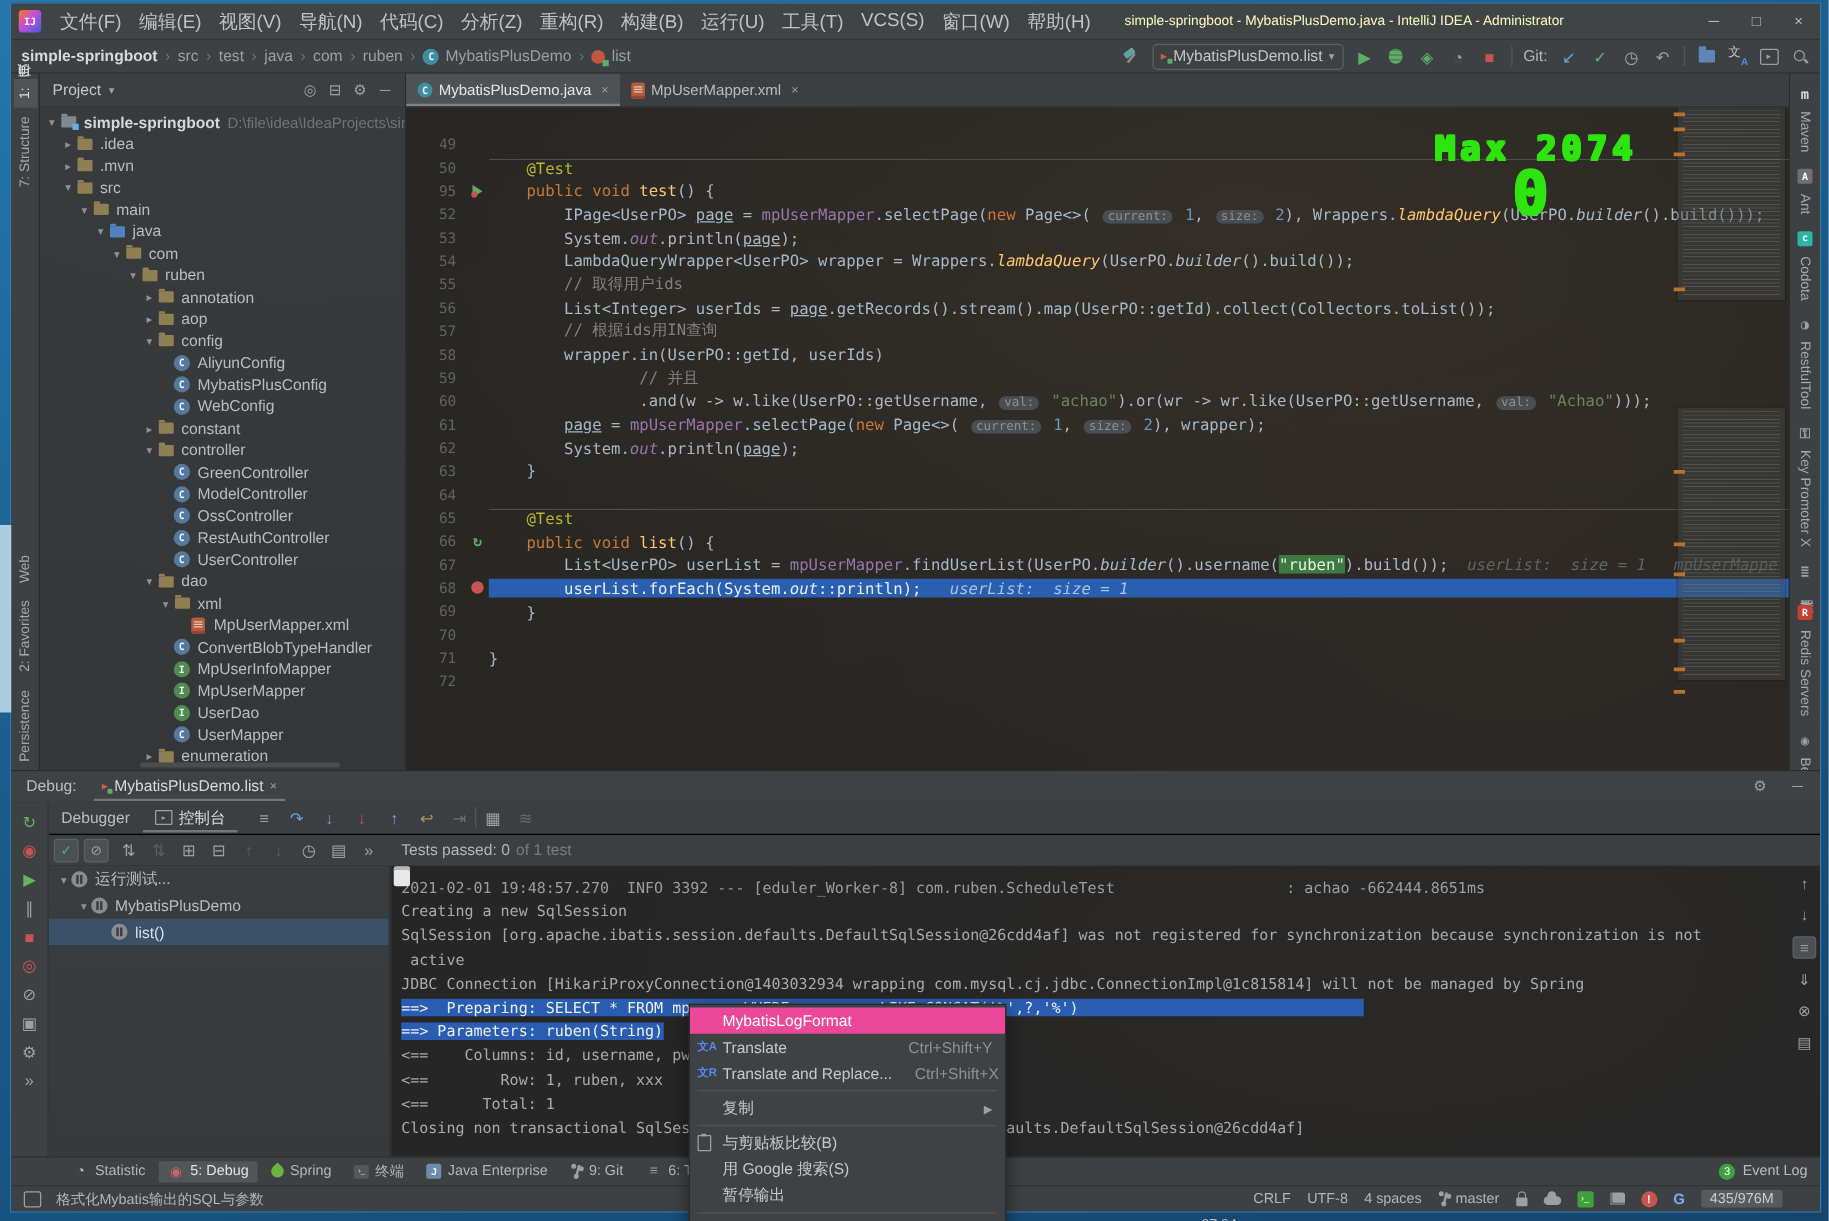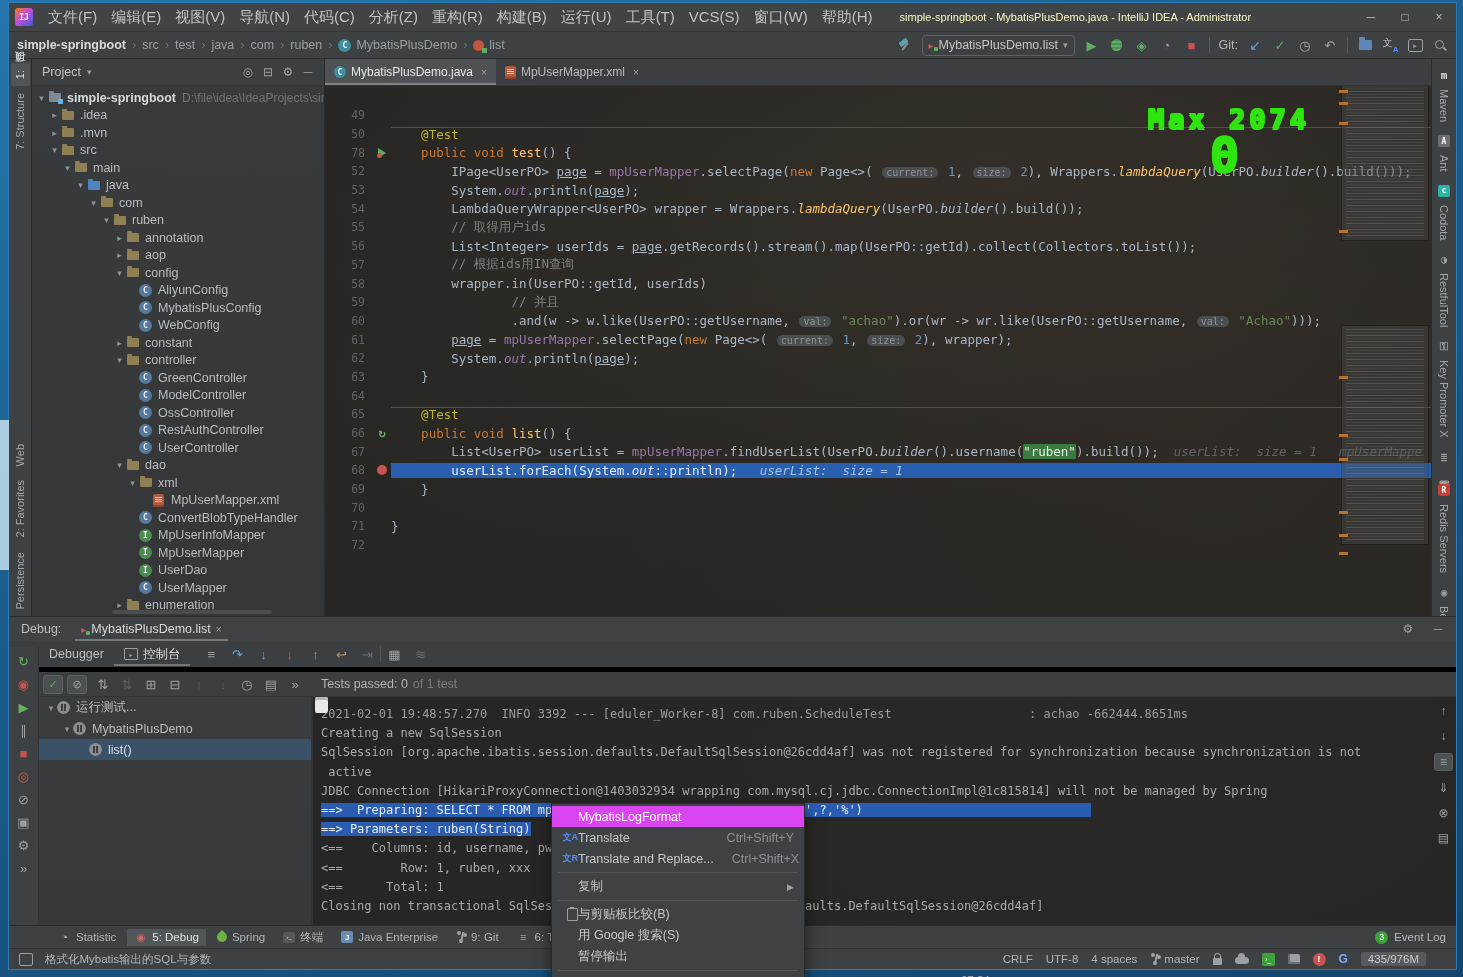--- a/index.html
+++ b/index.html
@@ -121,21 +121,21 @@
   .mmap::before{content:"";position:absolute;inset:3px 4px;
     background:repeating-linear-gradient(180deg,rgba(165,175,182,.22) 0 1px,transparent 1px 3px,rgba(140,160,150,.12) 3px 4px,transparent 4px 6px)}
   .mmA{right:3px;top:-4px;width:86px;height:158px}
   .mmB{right:3px;top:240px;width:86px;height:218px}
   .mk{position:absolute;left:-3px;width:9px;height:3px;background:#b8722e}
   
   .debug{height:308px;flex:none;position:relative;display:flex;flex-direction:column;background:#3c3f41;border-top:1px solid #2b2b2b}
   .dhead{height:24px;flex:none;display:flex;align-items:center;padding:0 8px 0 12px;font-size:12.5px;color:#bcbec0;background:#3f4244}
   .dtab{display:flex;align-items:center;gap:5px;margin-left:14px;height:24px;padding:0 6px;box-shadow:inset 0 -2px 0 #747678;color:#d7d9db}
   .dhead .sp{flex:1}
-  .dtoolbar{height:26px;flex:none;display:flex;align-items:center;background:#3c3f41;border-bottom:5px solid #000000;padding-left:30px;font-size:12.5px}
+  .dtoolbar{height:26px;flex:none;display:flex;align-items:center;background:#3c3f41;border-bottom:1px solid #000000;padding-left:30px;font-size:12.5px}
   .dbtab{padding:3px 10px;color:#bcbec0;display:flex;gap:5px;align-items:center}
   .dbtab.active{box-shadow:inset 0 -2px 0 #747678;color:#dddfe1}
   .contab-ic{width:12px;height:10px;border:1px solid #9da0a3;border-radius:1px;font-size:6px;color:#9da0a3;display:flex;align-items:center;justify-content:center}
   .drow2{height:24px;flex:none;display:flex;align-items:center;background:#3c3f41;border-bottom:1px solid #333638;padding-left:34px;font-size:12.5px}
   .boxic{width:18px;height:17px;border-radius:3px;background:#4b5052;border:1px solid #5c6062;display:flex;align-items:center;justify-content:center;font-size:11px;margin-right:4px}
   .drow2 .txt1{color:#b3b5b7;margin-left:14px}
   .drow2 .txt2{color:#787c7e;margin-left:5px}
   .dcontent{flex:1;min-height:0;display:flex;padding-left:30px;position:relative}
   .dbgleft{position:absolute;left:0;top:-50px;bottom:0;width:29px;background:#3e4143;border-right:1px solid #313436;
     display:flex;flex-direction:column;align-items:center;padding-top:6px;gap:7px}
@@ -154,22 +154,22 @@
   .co.sel span,.co.sel1 span{background:#2a5db2;color:#eceff2}
   .co.sel1 span{padding-right:228px}
   .curic{position:absolute;left:2px;top:0px;width:13px;height:16px;background:#e8e8e8;border-radius:2px;box-shadow:inset 0 3px 0 #b5b5b5;z-index:5}
   .conright{position:absolute;right:3px;top:6px;display:flex;flex-direction:column;gap:9px;align-items:center;z-index:6}
   .conright .tbi{color:#9da0a3;font-size:12px;width:17px;height:16px}
   .conright .boxed{background:#4b5052;border:1px solid #5c6062;border-radius:3px}
   
   .ctxmenu{position:absolute;left:551px;top:803px;width:252px;background:#3f4245;border:1px solid #2a2a2a;
     box-shadow:0 4px 14px rgba(0,0,0,.55);z-index:60;padding:2px 0;font-size:12.5px}
   .cmi{height:21px;display:flex;align-items:center;color:#c6c8ca;padding:0 10px 0 6px}
-  .cmi.sel{background:#d946ef;color:#fff}
-  .cmi .icn{width:20px;flex:none;display:flex;align-items:center;justify-content:flex-end}
+  .cmi.sel{background:#ec4899;color:#fff}
+  .cmi .icn{width:20px;flex:none;display:flex;align-items:center;justify-content:flex-start}
   .cmi .lab{flex:1;white-space:nowrap}
   .cmi .sc{color:#8d9194;margin-left:18px}
   .cmi .sub{color:#9da0a3;font-size:9px}
   .cmsep{height:1px;background:#515456;margin:3px 6px}
   .mi-tr{color:#548af7;font:bold 9px "Liberation Sans",sans-serif}
   .mi-clip{width:9px;height:11px;border:1px solid #9da0a3;border-radius:1px;position:relative}
   .mi-clip::before{content:"";position:absolute;top:-2px;left:2px;width:4px;height:2px;background:#9da0a3}
   
   .bottombar{height:22px;flex:none;display:flex;align-items:center;background:#3e4143;border-top:1px solid #2b2b2b;padding:0 10px 0 42px;font-size:11.5px;color:#b3b5b7;gap:4px}
   .bbi{display:flex;align-items:center;gap:5px;padding:2px 7px;white-space:nowrap}
@@ -537,21 +537,21 @@
             <div class="tab">
               <span class="fxml"></span>
               <span>MpUserMapper.xml</span>
               <span class="x">×</span>
             </div>
           </div>
       <div class="ebody" id="ebody">
 
       <div class="cl"><span class="lno">49</span><span class="gic"></span><span class="cw"></span></div>
             <div class="cl sep"><span class="lno">50</span><span class="gic"></span><span class="cw"><span class="sg-t">    </span><span class="sg-a">@Test</span></span></div>
-            <div class="cl"><span class="lno">78</span><span class="gic"><span class="gi-run"></span></span><span class="cw"><span class="sg-t">    </span><span class="sg-k">public</span><span class="sg-t"> </span><span class="sg-k">void</span><span class="sg-t"> </span><span class="sg-m">test</span><span class="sg-t">() {</span></span></div>
+            <div class="cl"><span class="lno">95</span><span class="gic"><span class="gi-run"></span></span><span class="cw"><span class="sg-t">    </span><span class="sg-k">public</span><span class="sg-t"> </span><span class="sg-k">void</span><span class="sg-t"> </span><span class="sg-m">test</span><span class="sg-t">() {</span></span></div>
             <div class="cl"><span class="lno">52</span><span class="gic"></span><span class="cw"><span class="sg-t">        IPage&lt;UserPO&gt; </span><span class="sg-u">page</span><span class="sg-t"> = </span><span class="sg-f">mpUserMapper</span><span class="sg-t">.selectPage(</span><span class="sg-k">new</span><span class="sg-t"> Page&lt;&gt;( </span><span class="sg-h">current:</span><span class="sg-t"> </span><span class="sg-n">1</span><span class="sg-t">, </span><span class="sg-h">size:</span><span class="sg-t"> </span><span class="sg-n">2</span><span class="sg-t">), Wrappers.</span><span class="sg-mi">lambdaQuery</span><span class="sg-t">(UserPO.</span><span class="sg-ti">builder</span><span class="sg-t">().build()));</span></span></div>
             <div class="cl"><span class="lno">53</span><span class="gic"></span><span class="cw"><span class="sg-t">        System.</span><span class="sg-fi">out</span><span class="sg-t">.println(</span><span class="sg-u">page</span><span class="sg-t">);</span></span></div>
             <div class="cl"><span class="lno">54</span><span class="gic"></span><span class="cw"><span class="sg-t">        LambdaQueryWrapper&lt;UserPO&gt; wrapper = Wrappers.</span><span class="sg-mi">lambdaQuery</span><span class="sg-t">(UserPO.</span><span class="sg-ti">builder</span><span class="sg-t">().build());</span></span></div>
             <div class="cl"><span class="lno">55</span><span class="gic"></span><span class="cw"><span class="sg-t">        </span><span class="sg-c">// 取得用户ids</span></span></div>
             <div class="cl"><span class="lno">56</span><span class="gic"></span><span class="cw"><span class="sg-t">        List&lt;Integer&gt; userIds = </span><span class="sg-u">page</span><span class="sg-t">.getRecords().stream().map(UserPO::getId).collect(Collectors.toList());</span></span></div>
             <div class="cl"><span class="lno">57</span><span class="gic"></span><span class="cw"><span class="sg-t">        </span><span class="sg-c">// 根据ids用IN查询</span></span></div>
             <div class="cl"><span class="lno">58</span><span class="gic"></span><span class="cw"><span class="sg-t">        wrapper.in(UserPO::getId, userIds)</span></span></div>
             <div class="cl"><span class="lno">59</span><span class="gic"></span><span class="cw"><span class="sg-t">                </span><span class="sg-c">// 并且</span></span></div>
             <div class="cl"><span class="lno">60</span><span class="gic"></span><span class="cw"><span class="sg-t">                .and(w -&gt; w.like(UserPO::getUsername, </span><span class="sg-h">val:</span><span class="sg-t"> </span><span class="sg-s">"achao"</span><span class="sg-t">).or(wr -&gt; wr.like(UserPO::getUsername, </span><span class="sg-h">val:</span><span class="sg-t"> </span><span class="sg-s">"Achao"</span><span class="sg-t">)));</span></span></div>
             <div class="cl"><span class="lno">61</span><span class="gic"></span><span class="cw"><span class="sg-t">        </span><span class="sg-u">page</span><span class="sg-t"> = </span><span class="sg-f">mpUserMapper</span><span class="sg-t">.selectPage(</span><span class="sg-k">new</span><span class="sg-t"> Page&lt;&gt;( </span><span class="sg-h">current:</span><span class="sg-t"> </span><span class="sg-n">1</span><span class="sg-t">, </span><span class="sg-h">size:</span><span class="sg-t"> </span><span class="sg-n">2</span><span class="sg-t">), wrapper);</span></span></div>

